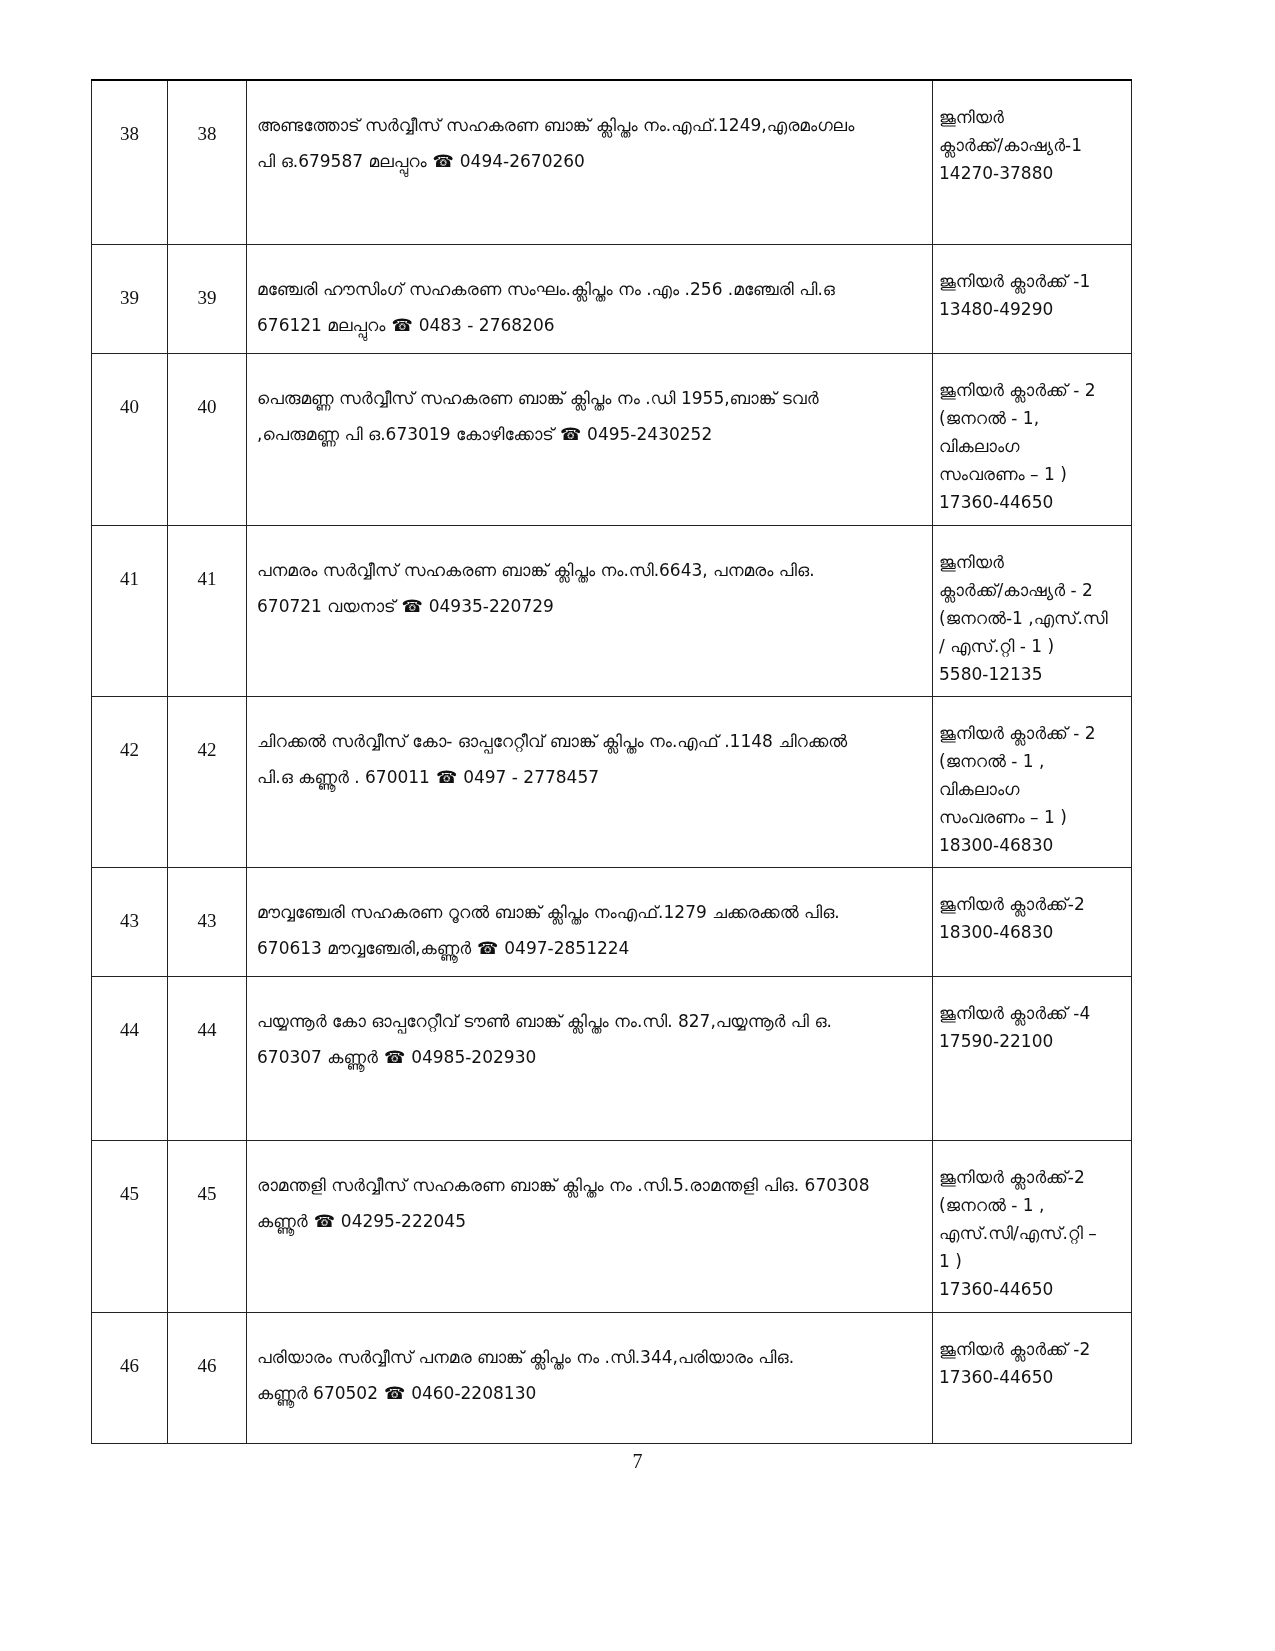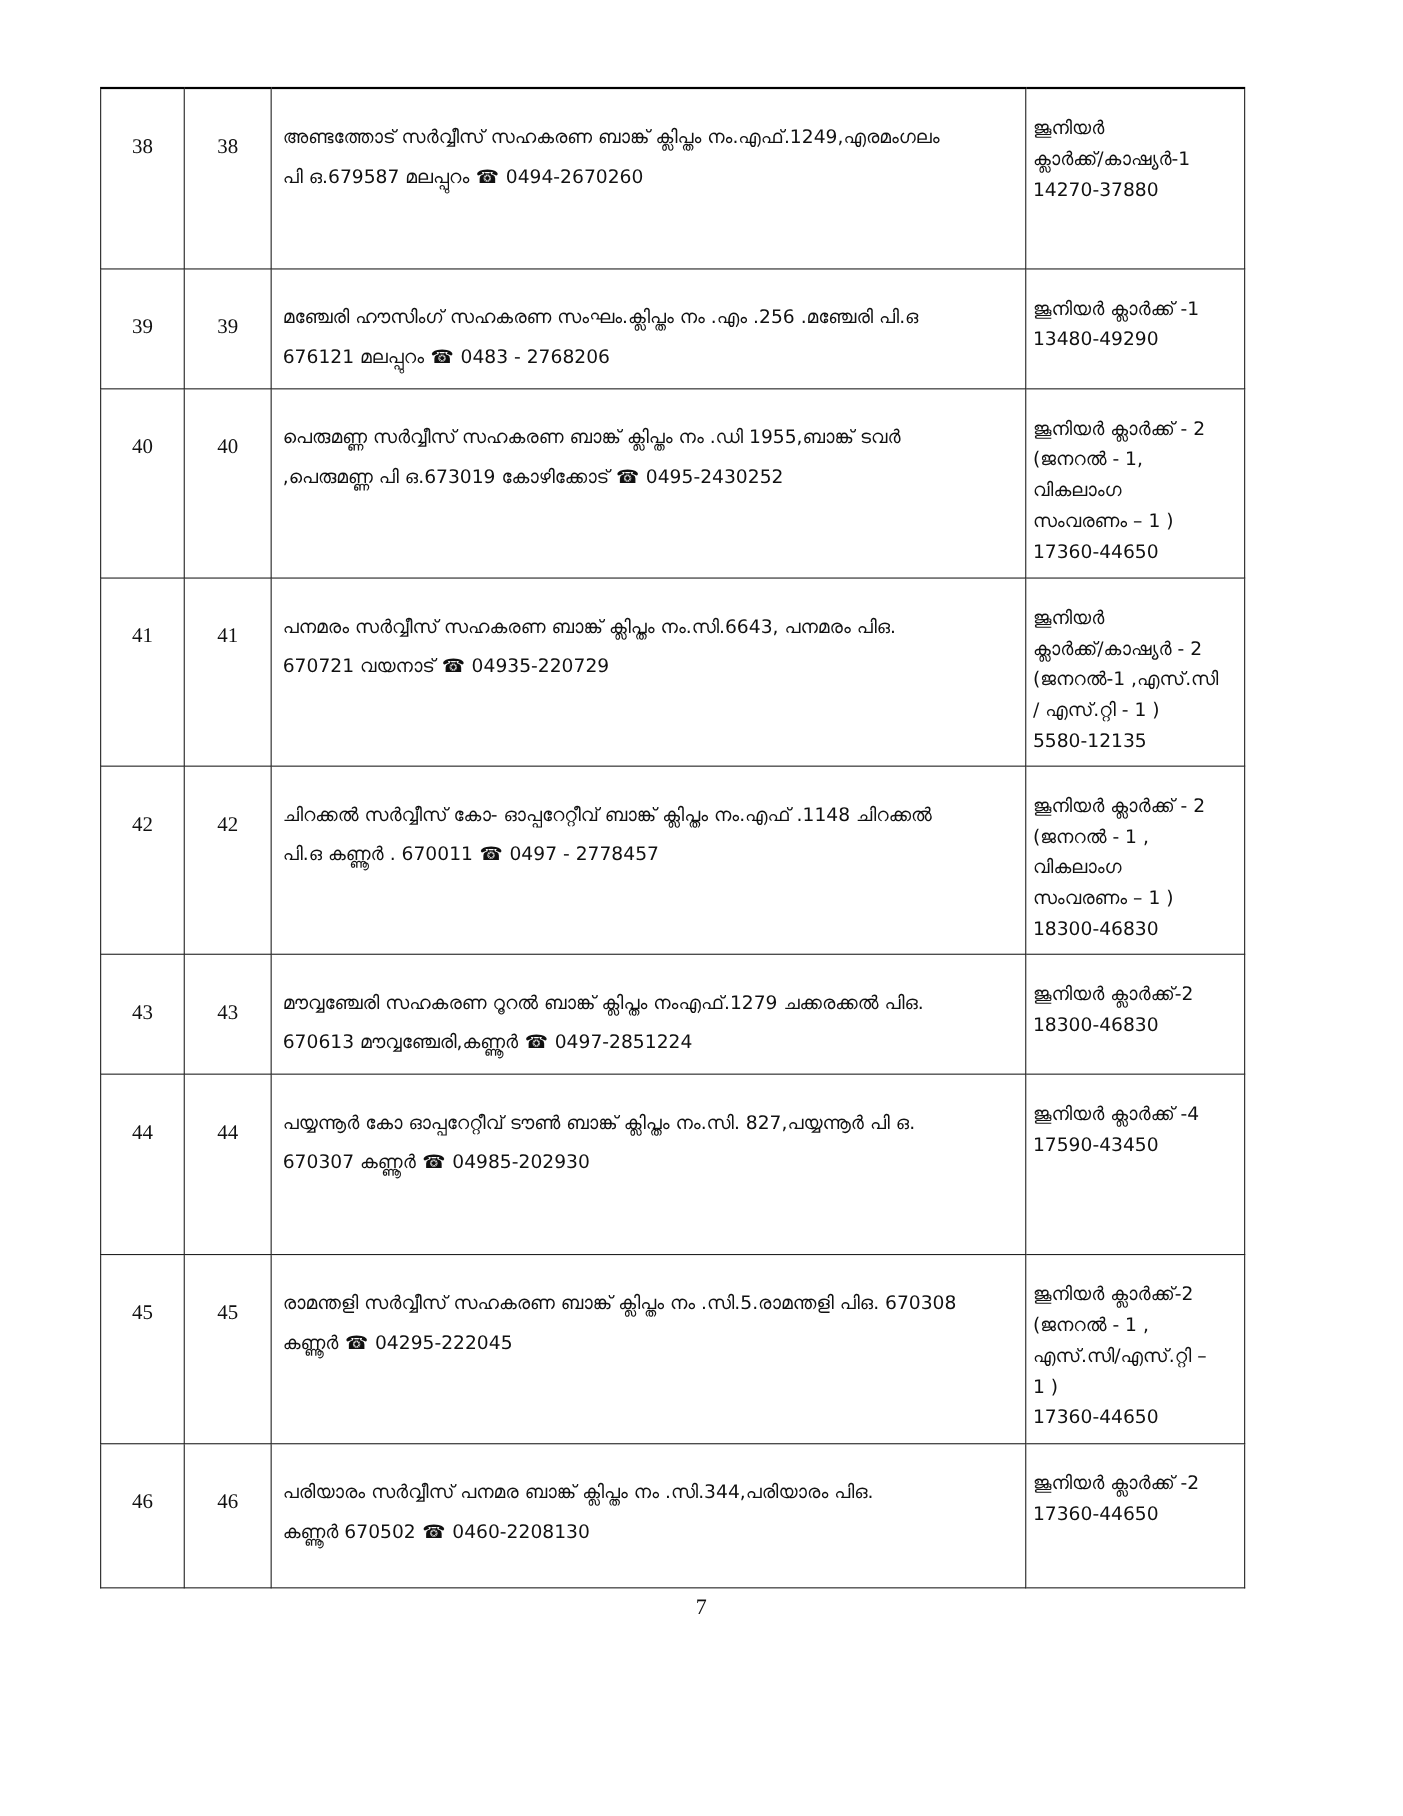--- a/index.html
+++ b/index.html
@@ -109,21 +109,21 @@
       </tr>
       <tr style="height: 164px;">
         <td class="num">44</td>
         <td class="num">44</td>
         <td class="desc">
           <div>പയ്യന്നൂർ കോ ഓപ്പറേറ്റീവ് ടൗൺ ബാങ്ക് ക്ലിപ്തം നം.സി. 827,പയ്യന്നൂർ പി ഒ.</div>
           <div><span>670307 കണ്ണൂർ</span><span class="phone">☎</span><span>04985-202930</span></div>
         </td>
         <td class="post">
           <div>ജൂനിയർ ക്ലാർക്ക് -4</div>
-          <div>17590-43450</div>
+          <div>17590-22100</div>
         </td>
       </tr>
       <tr style="height: 172px;">
         <td class="num">45</td>
         <td class="num">45</td>
         <td class="desc">
           <div>രാമന്തളി സർവ്വീസ് സഹകരണ ബാങ്ക് ക്ലിപ്തം നം .സി.5.രാമന്തളി പിഒ. 670308</div>
           <div><span>കണ്ണൂർ</span><span class="phone">☎</span><span>04295-222045</span></div>
         </td>
         <td class="post">

